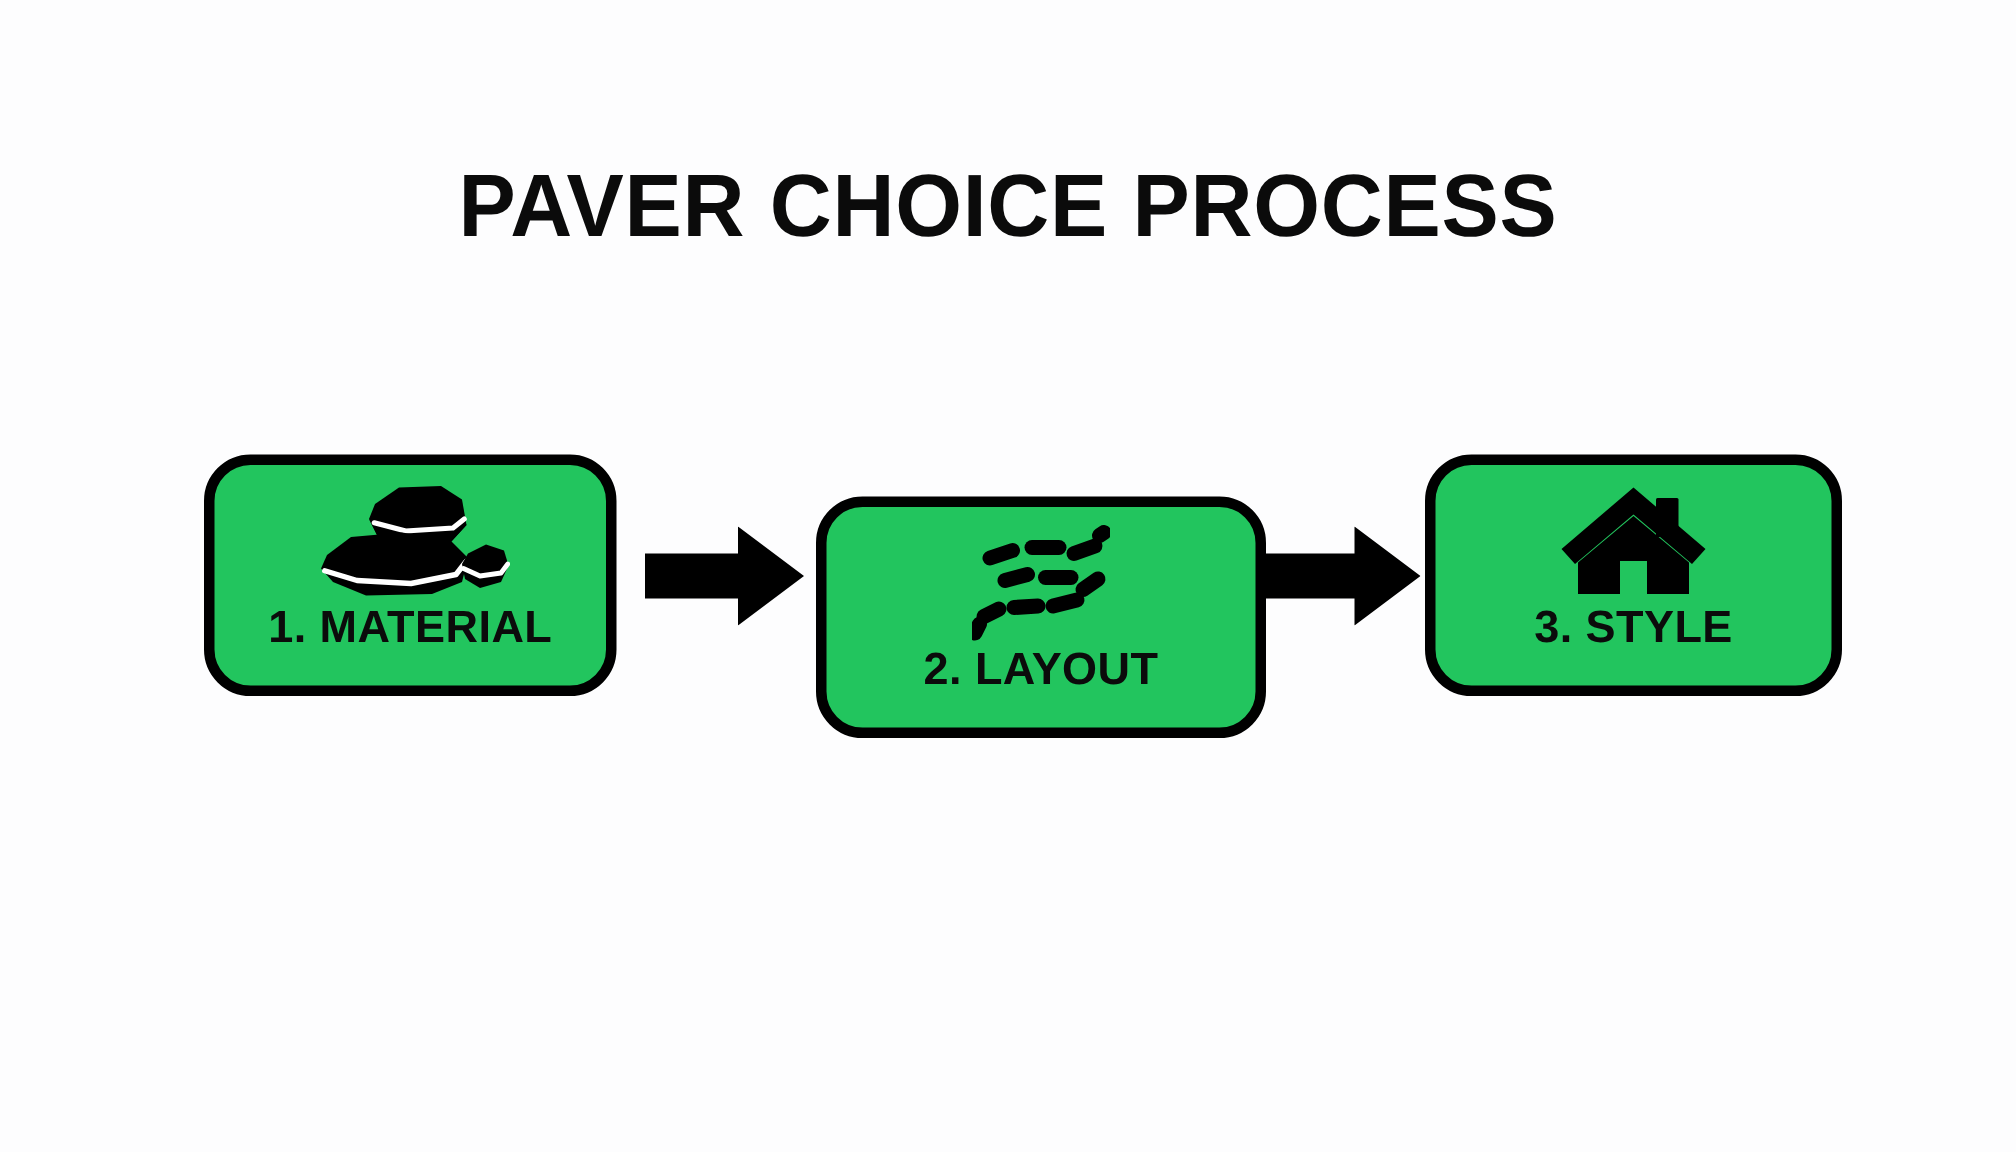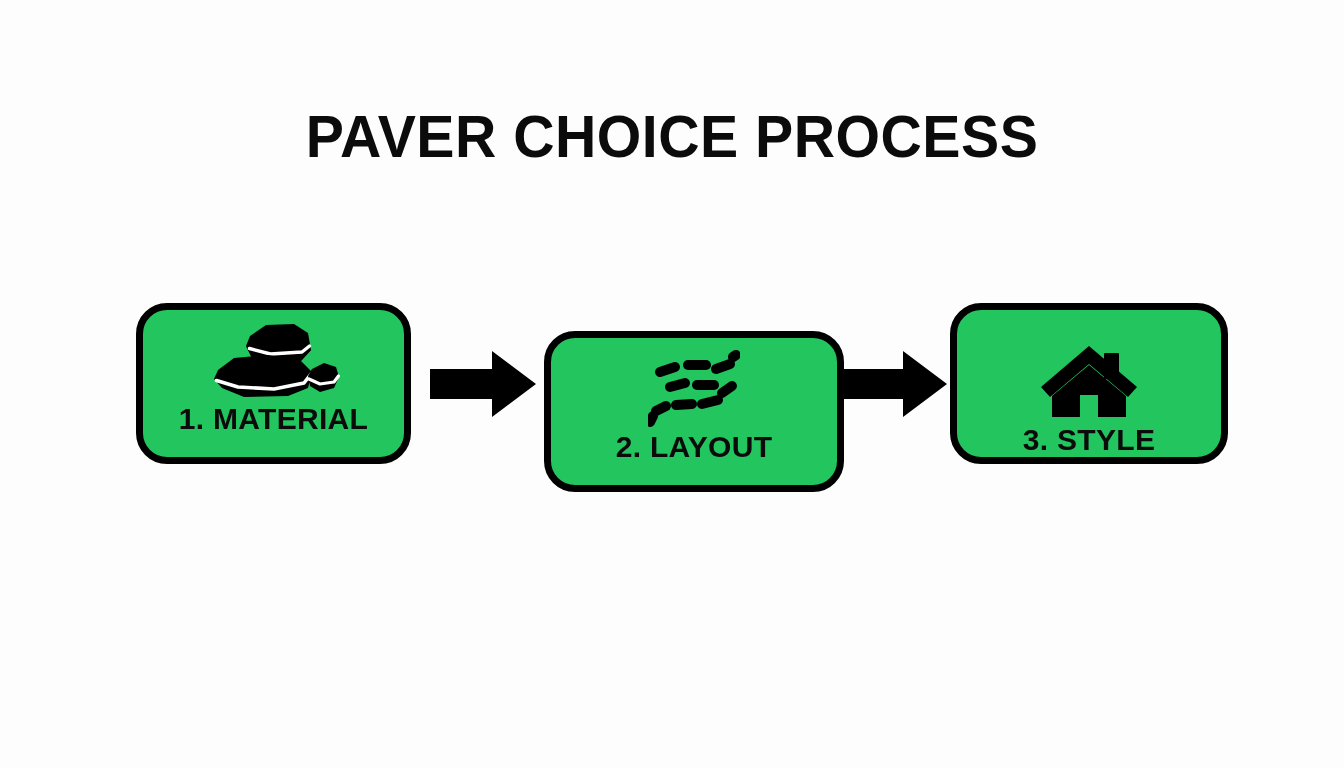--- a/index.html
+++ b/index.html
@@ -56,21 +56,21 @@
     border: 7px solid #000000;
     border-radius: 31px;
     background: #22c55e;
     display: flex;
     flex-direction: column;
     align-items: center;
     justify-content: flex-start;
   }
   .step-box[data-step="0"] { left: 0px;   width: 275px; }
   .step-box[data-step="1"] { left: 408px; width: 300px; margin-top: 28px; }
-  .step-box[data-step="2"] { left: 814px; width: 278px; justify-content: flex-end; }
+  .step-box[data-step="2"] { left: 814px; width: 278px; }
 
   .step-icon {
     height: 78px;
     margin-top: 12px;
     display: flex;
     align-items: center;
     justify-content: center;
   }
 
   .step-label {

